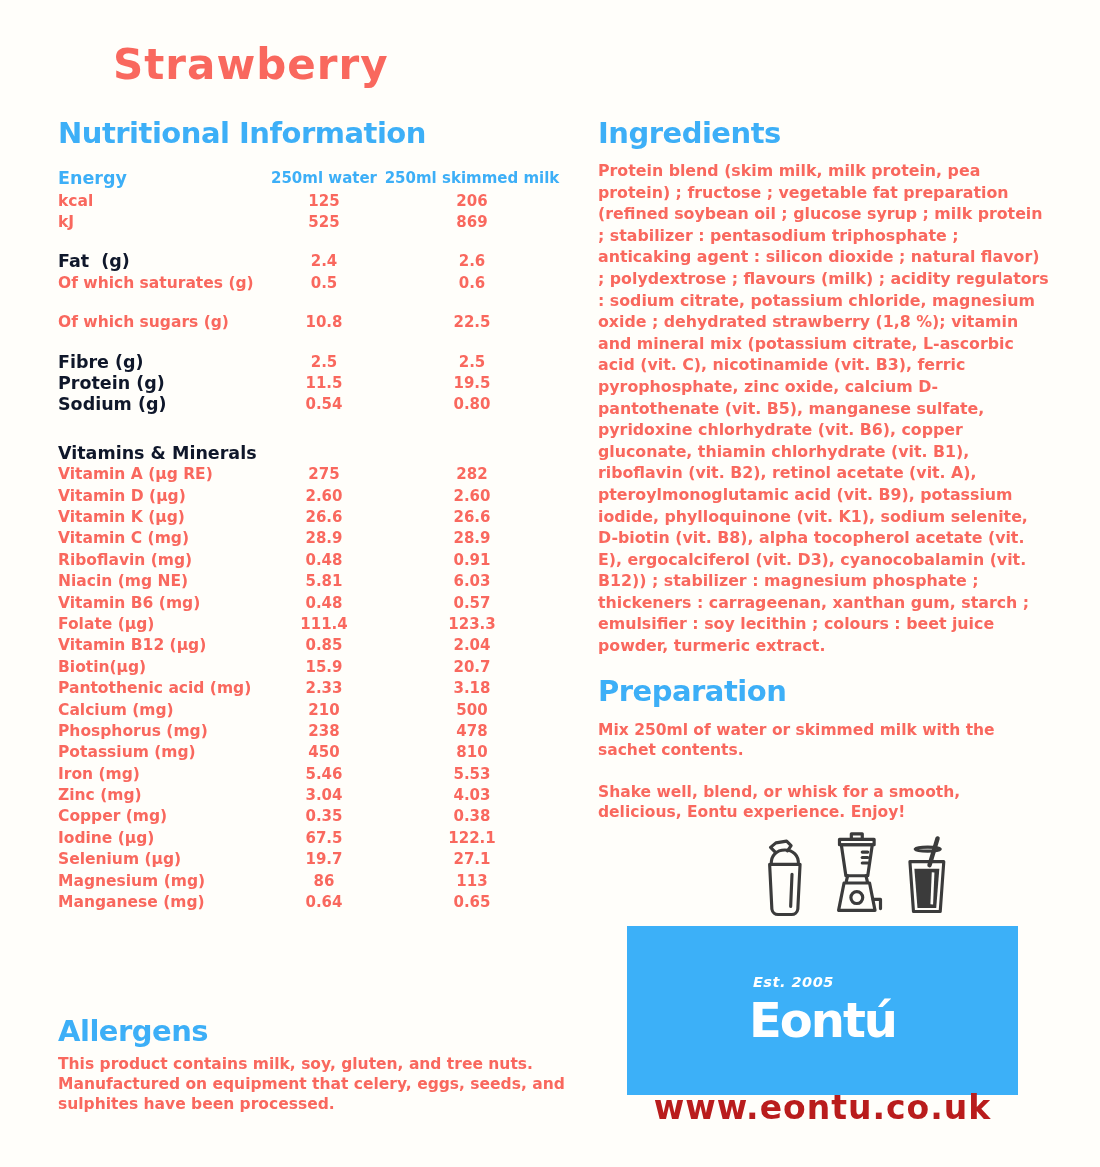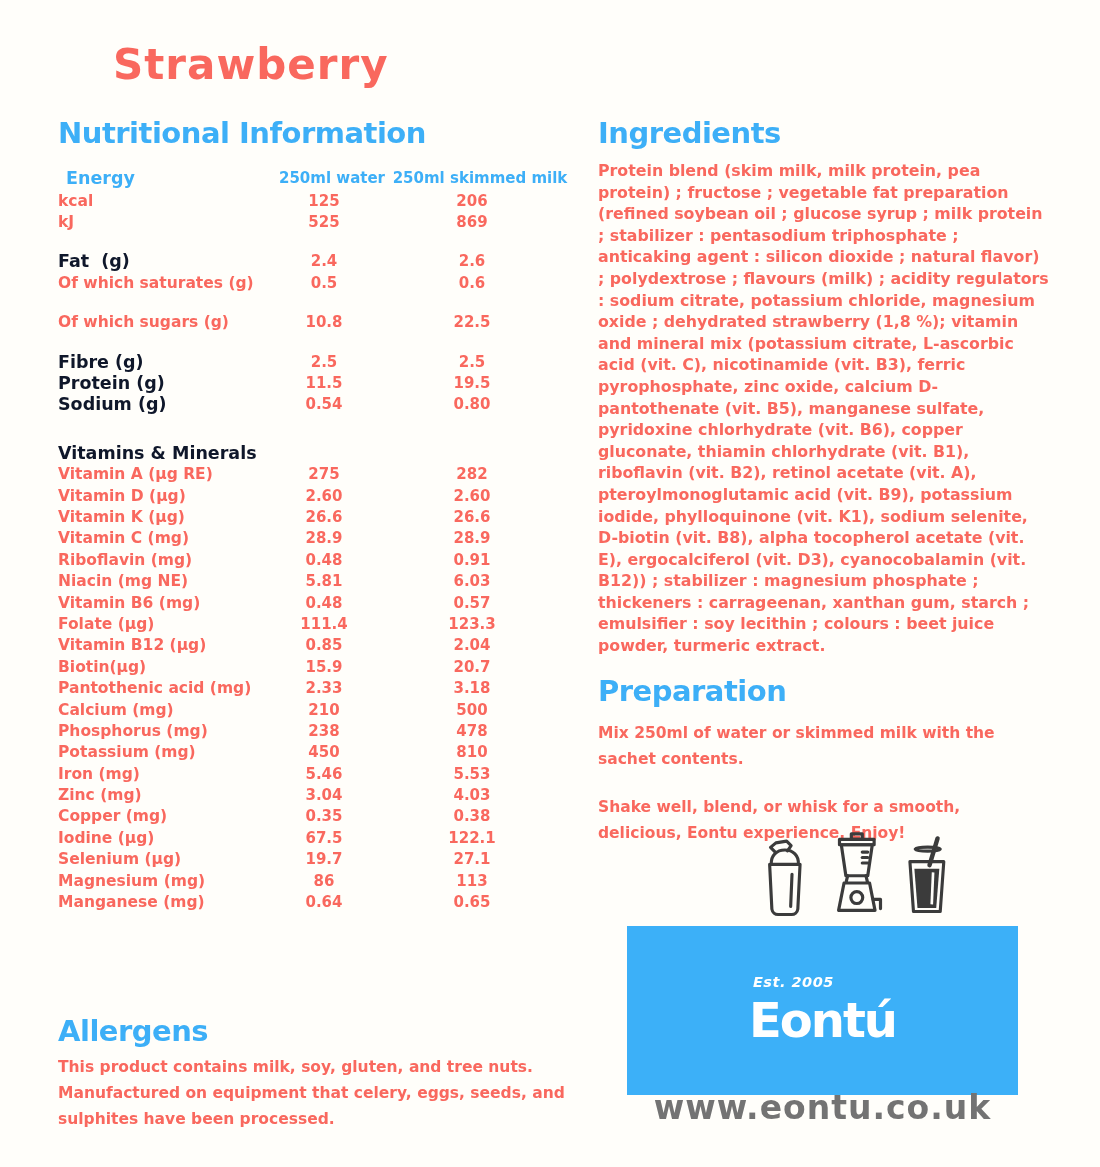--- a/index.html
+++ b/index.html
@@ -18,32 +18,32 @@
   }
   
   .left-col { position:absolute; left:58px; top:116px; width:502px; }
   .left-col h2.sec { margin-bottom:16px; }
   .nrow {
     display:grid; grid-template-columns:206px 120px 176px;
     align-items:center; height:21.4px;
   }
   .nrow .lbl { white-space:pre; overflow:visible; }
   .nrow .val { text-align:center; font-weight:bold; font-size:15px; color:#f9685e; }
-  .nrow.colhead { height:24px;margin-left:8px; }
+  .nrow.colhead { height:24px; }
   .nrow.colhead .lbl { color:#3daff7; font-weight:bold; font-size:17.5px; }
   .nrow.colhead .val { color:#3daff7; font-size:15px; }
   .nrow.h .lbl { color:#0f172a; font-weight:bold; font-size:17.5px; }
   .nrow.s .lbl { color:#f9685e; font-weight:bold; font-size:15.5px; }
   .spacer   { height:18px; }
   .spacer2  { height:27px; }
   
   .allergens { position:absolute; left:58px; top:1014px; width:560px; }
   .allergens h2.sec { margin-bottom:6px; }
   .red-body {
-    color:#f9685e; font-weight:bold; font-size:15.5px; line-height:26px;
+    color:#f9685e; font-weight:bold; font-size:15.5px; line-height:20px;
   }
   
   .right-col { position:absolute; left:598px; top:116px; width:452px; }
   .right-col h2.sec { margin-bottom:10px; }
   .ing-body {
     color:#f9685e; font-weight:bold; font-size:15.8px; line-height:21.6px;
     width:452px;
   }
   .prep { position:absolute; left:598px; top:674px; width:452px; }
   .prep h2.sec { margin-bottom:12px; }
@@ -63,21 +63,21 @@
   .logo-est {
     text-align:left; font-size:14.5px; font-style:italic; font-weight:bold;
     margin-left:4px; margin-bottom:2px; letter-spacing:0.5px;
   }
   .logo-brand {
     font-size:48px; font-weight:bold; letter-spacing:-2px; line-height:56px;
   }
   .logo-tagline { font-size:26px; font-style:italic; margin-top:8px; letter-spacing:1px; }
   .website {
     position:absolute; left:627px; top:1088px; width:391px;
-    text-align:center; color:#737373; font-weight:bold; font-size:33px;
+    text-align:center; color:#b91c1c; font-weight:bold; font-size:33px;
     letter-spacing:1px;
   }
 </style>
 </head>
 <body>
 
 <div class="page">
 
   <h1 class="flavor">Strawberry</h1>
 

